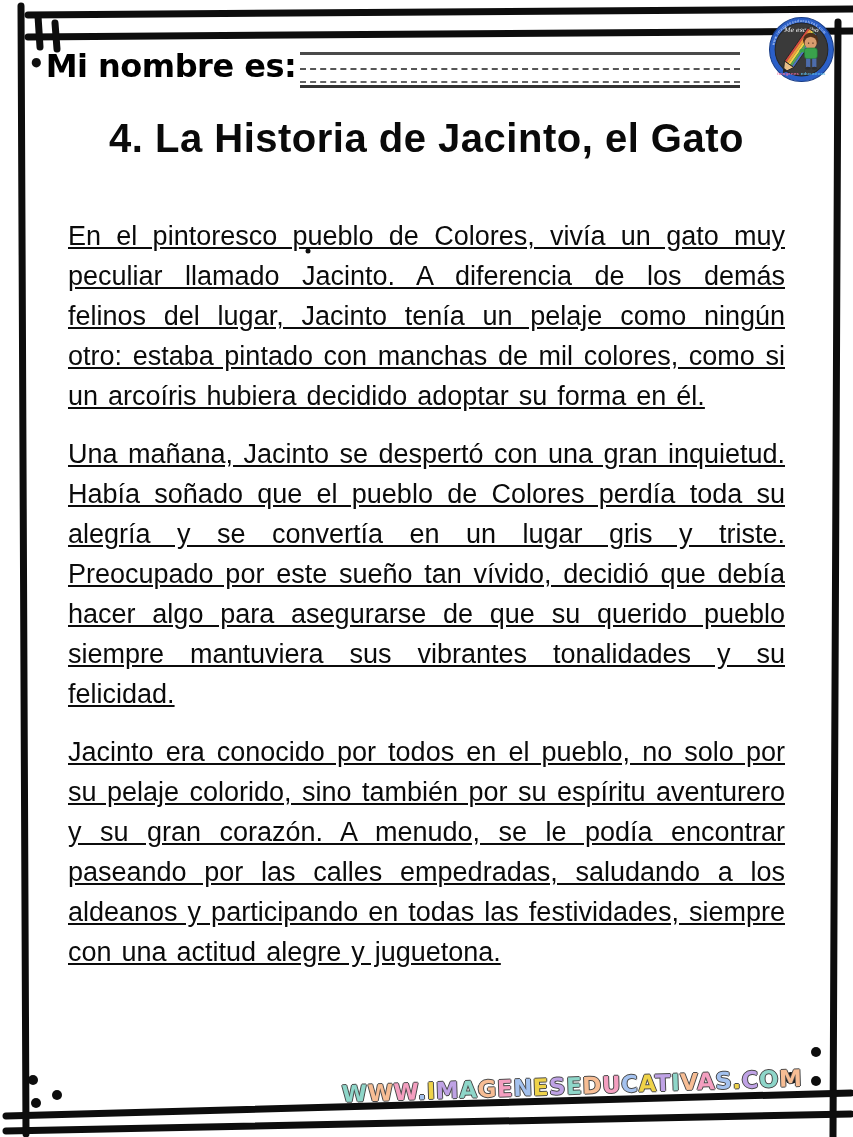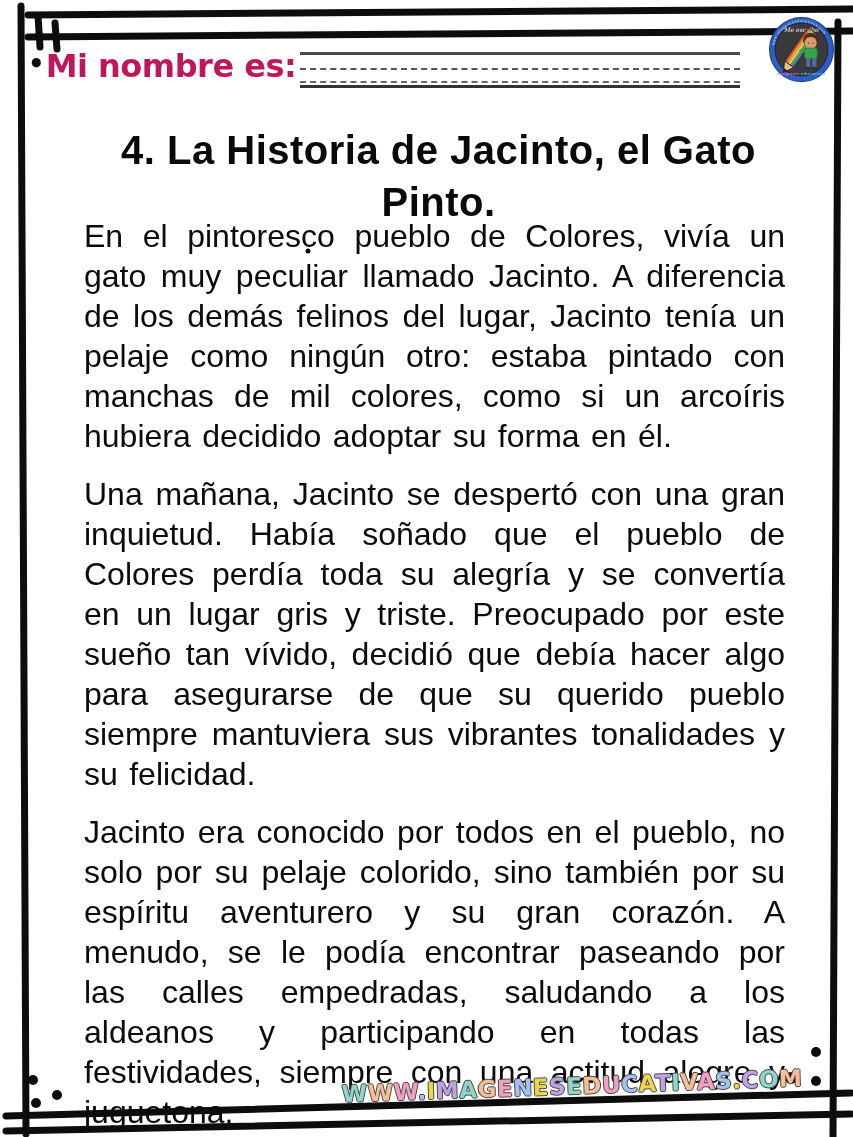--- a/index.html
+++ b/index.html
@@ -11,44 +11,44 @@
     font-family:"Liberation Sans",sans-serif;
     color:#0b0b0b;
   }
   svg.frame{position:absolute;left:0;top:0;z-index:1;}
   .logo{position:absolute;left:768px;top:16px;width:67px;height:67px;z-index:5;}
 
   
   .name-row{position:absolute;left:28px;top:44px;z-index:2;display:flex;align-items:flex-start;}
   .name-label{
     font-family:"DejaVu Sans",sans-serif;
-    font-weight:bold;font-size:32px;line-height:44px;color:#be185d;
+    font-weight:bold;font-size:32px;line-height:44px;color:#000000;
     letter-spacing:-0.5px;white-space:nowrap;
   }
   .bullet{font-family:"DejaVu Sans",sans-serif;font-weight:bold;font-size:26px;line-height:40px;margin-right:1px;color:#101010;}
   .write-lines{position:absolute;left:300px;top:50px;width:440px;height:40px;z-index:2;}
   .ln{position:absolute;left:0;right:0;}
   .ln-top{top:2px;border-top:3px solid #4a4a4a;}
   .ln-mid{top:18px;border-top:2px dashed #555555;}
   .ln-bot-dash{top:31px;border-top:2px dashed #666666;}
   .ln-bot{top:35px;border-top:3px solid #333333;}
 
   
   .title{
     position:absolute;left:40px;width:773px;top:112px;z-index:2;
     text-align:center;font-weight:bold;font-size:40px;line-height:52px;
     letter-spacing:0.5px;color:#0a0a0a;
   }
 
   
   .story{position:absolute;left:68px;top:216px;width:717px;z-index:2;}
   .story p{
-    margin:0 0 18px 16px;
-    font-size:32px;line-height:40px;
-    text-align:justify;word-spacing:2.5px;color:#0b0b0b;
+    margin:0 0 18px 0;
+    font-size:27px;line-height:40px;
+    text-align:justify;word-spacing:2.5px;color:#0b0b0b;text-decoration:underline;
   }
 
   
   .watermark{
     position:absolute;right:50px;bottom:46px;z-index:3;
     font-family:"DejaVu Sans",sans-serif;font-weight:bold;font-size:23px;
     letter-spacing:0.5px;white-space:nowrap;
     transform:rotate(-2deg);transform-origin:right bottom;
   }
   .watermark span{
@@ -124,23 +124,22 @@
     <span class="bullet">•</span>
     <span class="name-label">Mi nombre es:</span>
   </div>
   <div class="write-lines">
     <div class="ln ln-top"></div>
     <div class="ln ln-mid"></div>
     <div class="ln ln-bot-dash"></div>
     <div class="ln ln-bot"></div>
   </div>
 
-  <h1 class="title" style="margin:12px;">
+  <h1 class="title" style="margin:0;">
     <div>4. La Historia de Jacinto, el Gato</div>
-    <div>Pinto.</div>
   </h1>
 
   <div class="story">
     <p>En el pintoresco pueblo de Colores, vivía un gato muy peculiar llamado Jacinto. A diferencia de los demás felinos del lugar, Jacinto tenía un pelaje como ningún otro: estaba pintado con manchas de mil colores, como si un arcoíris hubiera decidido adoptar su forma en él.</p>
     <p>Una mañana, Jacinto se despertó con una gran inquietud. Había soñado que el pueblo de Colores perdía toda su alegría y se convertía en un lugar gris y triste. Preocupado por este sueño tan vívido, decidió que debía hacer algo para asegurarse de que su querido pueblo siempre mantuviera sus vibrantes tonalidades y su felicidad.</p>
     <p>Jacinto era conocido por todos en el pueblo, no solo por su pelaje colorido, sino también por su espíritu aventurero y su gran corazón. A menudo, se le podía encontrar paseando por las calles empedradas, saludando a los aldeanos y participando en todas las festividades, siempre con una actitud alegre y juguetona.</p>
   </div>
 
   <div class="watermark"><span style="color: rgb(142, 214, 201);">W</span><span style="color: rgb(247, 189, 148);">W</span><span style="color: rgb(244, 159, 192);">W</span><span style="color: rgb(164, 194, 239);">.</span><span style="color: rgb(239, 211, 73);">I</span><span style="color: rgb(191, 162, 229);">M</span><span style="color: rgb(142, 214, 201);">A</span><span style="color: rgb(247, 189, 148);">G</span><span style="color: rgb(244, 159, 192);">E</span><span style="color: rgb(164, 194, 239);">N</span><span style="color: rgb(239, 211, 73);">E</span><span style="color: rgb(191, 162, 229);">S</span><span style="color: rgb(142, 214, 201);">E</span><span style="color: rgb(247, 189, 148);">D</span><span style="color: rgb(244, 159, 192);">U</span><span style="color: rgb(164, 194, 239);">C</span><span style="color: rgb(239, 211, 73);">A</span><span style="color: rgb(191, 162, 229);">T</span><span style="color: rgb(142, 214, 201);">I</span><span style="color: rgb(247, 189, 148);">V</span><span style="color: rgb(244, 159, 192);">A</span><span style="color: rgb(164, 194, 239);">S</span><span style="color: rgb(239, 211, 73);">.</span><span style="color: rgb(191, 162, 229);">C</span><span style="color: rgb(142, 214, 201);">O</span><span style="color: rgb(247, 189, 148);">M</span></div>
 

